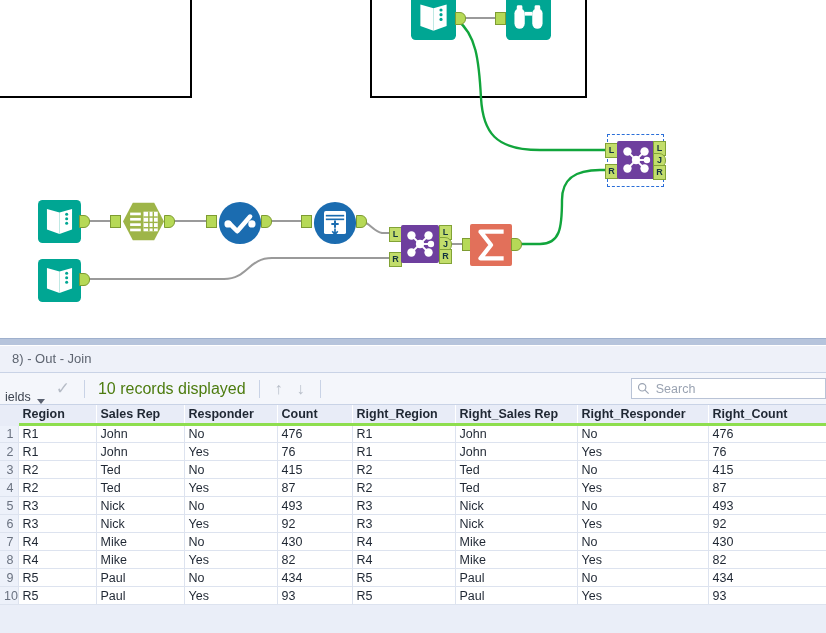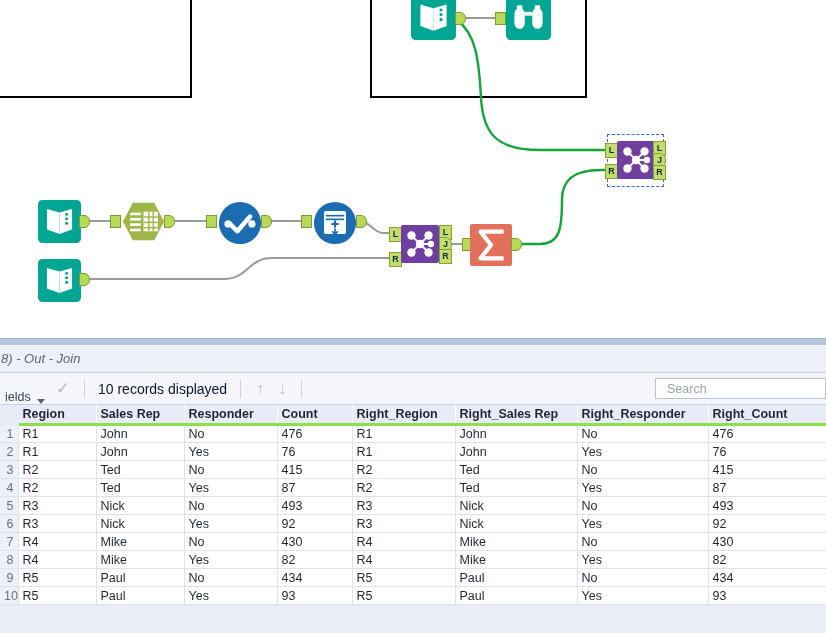--- a/index.html
+++ b/index.html
@@ -99,26 +99,25 @@
     box-sizing: border-box;
   }
   #res-topbar {
     height: 6px;
     background: #b6c4dc;
     border-bottom: 1px solid #ffffff;
   }
   #res-title {
     height: 26px;
     line-height: 26px;
-    padding-left: 1px;
+    padding-left: 12px;
     font-size: 13px;
     color: #5d6470;
     background: #eef1f9;
     border-bottom: 1px solid #c9d3e6;
-    font-style: italic;
   }
   #res-toolbar {
     height: 31px;
     background: #f4f6fb;
     border-bottom: 1px solid #c9d3e6;
     display: flex;
     align-items: center;
     position: relative;
   }
   .tb-item {
@@ -150,29 +149,29 @@
     padding: 0 6px;
     line-height: 1;
   }
   .tb-arrow {
     color: #b8bec8;
     font-size: 16px;
     padding: 0 7px;
     line-height: 1;
   }
   .tb-label-plain {
-    font-size: 14px;
-    color: #0f172a;
+    font-size: 16px;
+    color: #4d7c0f;
     padding: 0 5px;
   }
   #search-wrap {
     position: absolute;
     right: 0px;
     top: 5px;
-    width: 171px;
+    width: 195px;
     height: 21px;
     background: #ffffff;
     border: 1px solid #b9c3d6;
     box-sizing: border-box;
     display: flex;
     align-items: center;
     padding-left: 5px;
   }
   #search-input {
     border: none;

